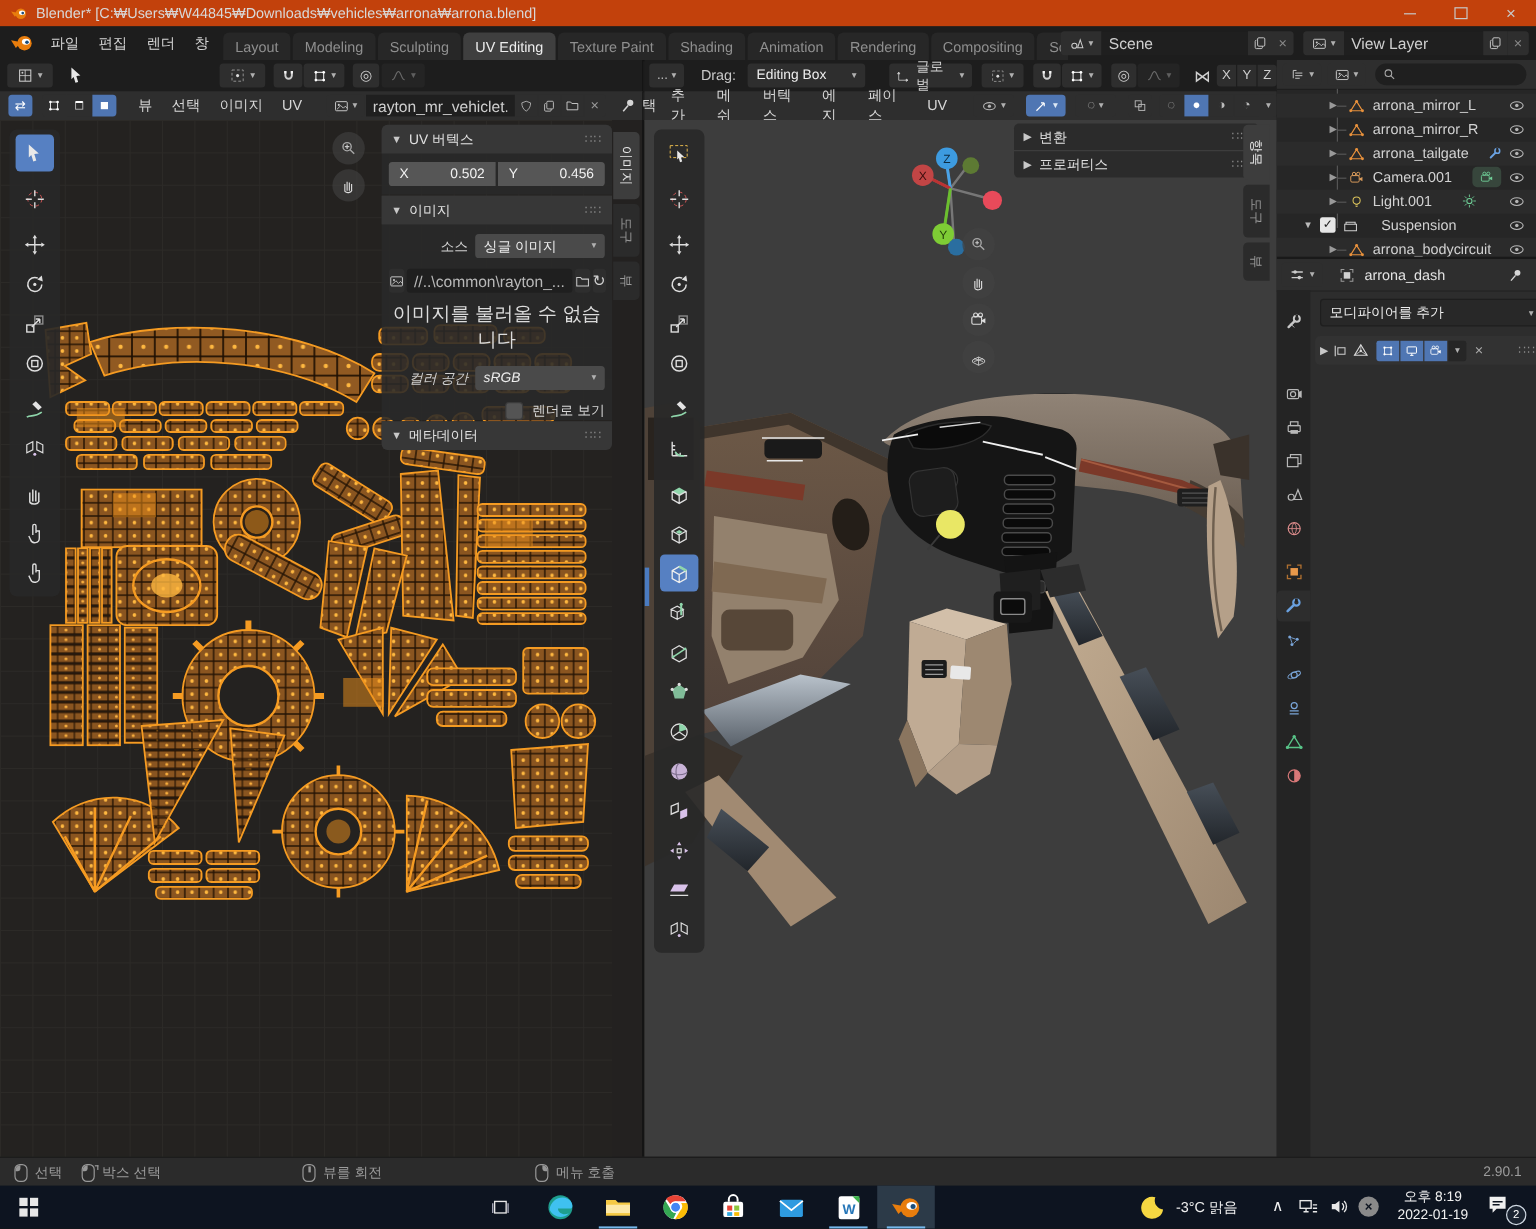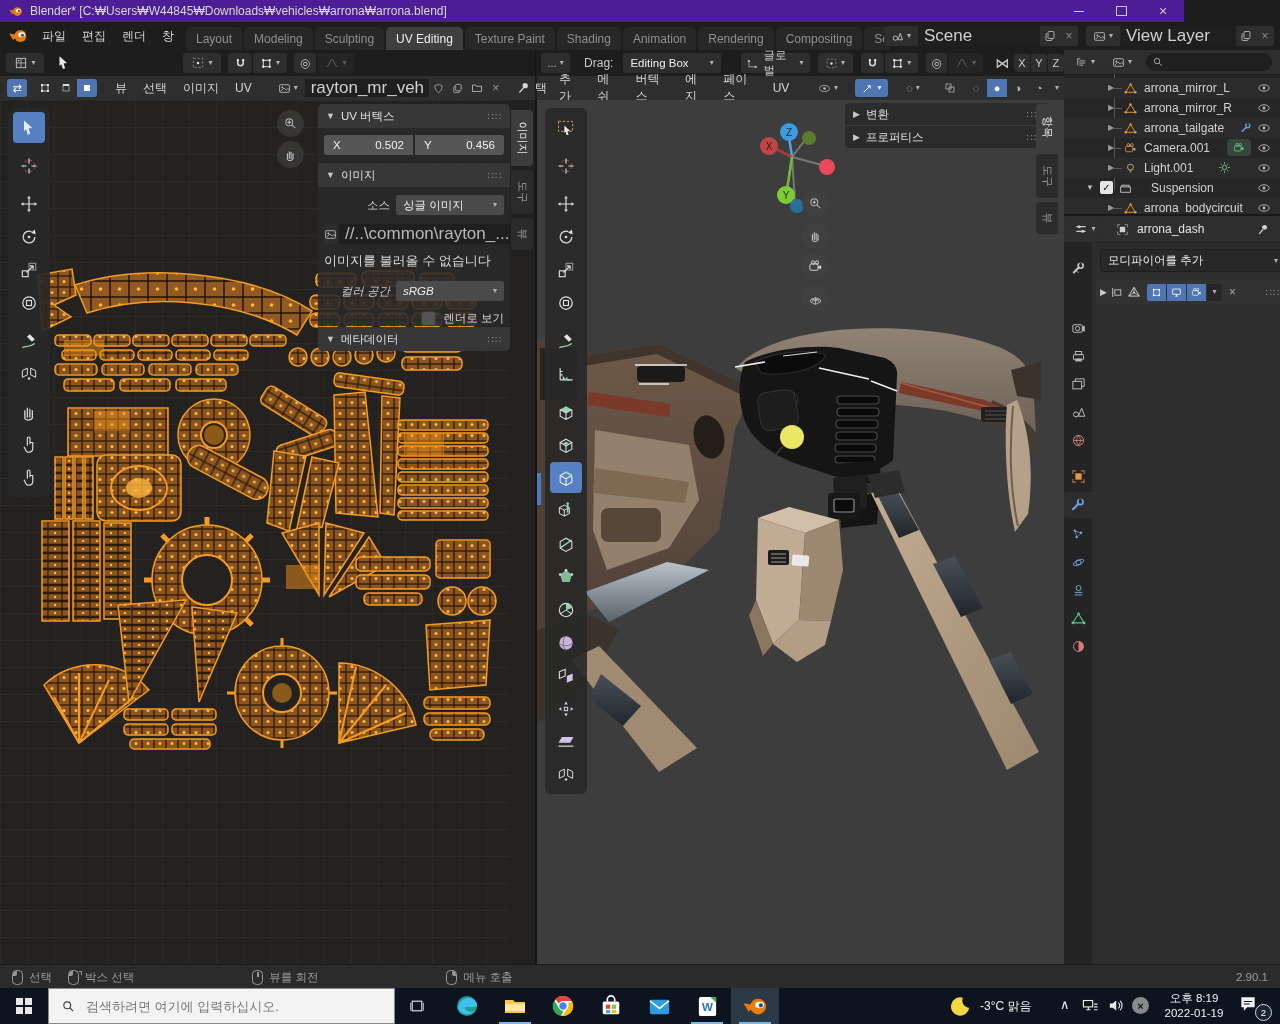--- a/index.html
+++ b/index.html
@@ -9,21 +9,21 @@
   .t{position:absolute;}
   .flex{display:flex;align-items:center;}
   .btn{background:#2e2e2e;border-radius:3px;display:flex;align-items:center;justify-content:center;color:#cfcfcf;}
   .btn.blue{background:#4f76b3;color:#fff;}
   .btn.dim{opacity:.45;}
   .caret{font-size:8px;color:#b0b0b0;line-height:1;margin-left:3px;}
   .menuitem{color:#d6d6d6;font-size:12px;padding:0 8px;}
   .wstab{height:23px;padding:0 10px;display:flex;align-items:center;background:#272727;color:#8f8f8f;
          font-size:12px;border-radius:5px 5px 0 0;margin-right:2px;white-space:nowrap;}
   .wstab.active{background:#3f3f3f;color:#ededed;}
-  .field{background:#1f1f1f;border-radius:3px;color:#cfcfcf;font-size:17px;display:flex;align-items:center;padding:0 6px;}
+  .field{background:#1f1f1f;border-radius:3px;color:#cfcfcf;font-size:13px;display:flex;align-items:center;padding:0 6px;}
   .valfield{background:#565656;border-radius:3px;color:#f2f2f2;font-size:11.5px;display:flex;align-items:center;
             justify-content:space-between;padding:0 9px;}
   .drop{background:#4a4a4a;border-radius:3px;color:#ededed;font-size:11.5px;display:flex;align-items:center;
         justify-content:space-between;padding:0 7px;}
   .toolcol{position:absolute;display:flex;flex-direction:column;background:rgba(40,40,40,.92);border-radius:6px;padding:3px 2px;}
   .tbtn{width:32px;height:31px;border-radius:4px;display:flex;align-items:center;justify-content:center;margin:1px auto;}
   .tbtn.active{background:#5680c2;}
   .tbtn svg{width:20px;height:20px;}
   .tgap{height:5px;}
   .vtab{position:absolute;width:22px;background:#2b2b2b;border-radius:0 4px 4px 0;}
@@ -238,21 +238,21 @@
   <symbol id="i-tri" viewBox="0 0 24 24">
         <polygon points="12,4 21,19 3,19" fill="none" stroke="#d8d8d8" stroke-width="1.6"></polygon>
         <circle cx="12" cy="13" r="1.8" fill="#d8d8d8"></circle>
         <path d="M12,13 L12,4 M12,13 L3,19 M12,13 L21,19" stroke="#d8d8d8" stroke-width="1.1"></path>
       </symbol>
 </defs>
 </svg>
 
 <div id="root">
 
-  <div class="t flex" style="left:0;top:0;width:1184px;height:22px;background:#4c1d95;">
+  <div class="t flex" style="left:0;top:0;width:1280px;height:22px;background:#c2410c;">
     <svg width="15" height="13" style="margin:0 7px 0 8px" viewBox="0 0 24 20">
       <path d="M2,7 L12,9 L7,14 Z" fill="#e87d0d"></path>
         <circle cx="15" cy="10" r="7" fill="#e87d0d"></circle>
         <ellipse cx="16.5" cy="8.5" rx="4" ry="3" fill="#fff"></ellipse>
         <circle cx="17.5" cy="9" r="1.8" fill="#1b4e7c"></circle>
     </svg>
     <span style="font-size:12px;color:#d8d8d8;">Blender* [C:₩Users₩W44845₩Downloads₩vehicles₩arrona₩arrona.blend]</span>
     <div class="flex" style="margin-left:auto;height:22px;">
       <div class="winbtn">
           <div style="width:10px;height:1px;background:#c8c8c8;"></div>
@@ -704,21 +704,21 @@
             <div class="field" style="flex:1;height:20px;">
                 <span style="overflow:hidden;white-space:nowrap;color:#b8b8b8;">//..\common\rayton_...</span>
               </div>
             <div class="btn" style="width:22px;height:20px;">
                 <svg width="13" height="13" viewBox="0 0 24 24">
                   <use href="#i-folder"></use>
                 </svg>
               </div>
             <div class="btn" style="width:22px;height:20px;font-size:13px;">↻</div>
           </div>
-          <div style="text-align:left;margin-top:8px;color:#dcdcdc;font-size:13px;">이미지를 불러올 수 없습니다</div>
+          <div style="text-align:center;margin-top:8px;color:#dcdcdc;font-size:16px;">이미지를 불러올 수 없습니다</div>
           <div class="flex" style="margin-top:11px;font-style:italic;">
             <span style="width:66px;text-align:right;margin-right:6px;color:#cfcfcf;font-size:11.5px;">컬러 공간</span>
             <div class="drop" style="flex:1;height:20px;">
                 <span>sRGB</span>
                 <span class="caret">▾</span>
               </div>
           </div>
           <div class="flex" style="margin-top:10px;margin-left:72px;justify-content:flex-end;">
             <div style="width:13px;height:13px;background:#545454;border-radius:3px;border:1px solid #3a3a3a;"></div>
             <span style="margin-left:7px;font-size:11.5px;">렌더로 보기</span>
@@ -1385,27 +1385,20 @@
 
   <div class="t" style="left:0;top:988px;width:1280px;height:36px;background:#0d1420;">
     <div class="t" style="left:0;top:0;width:48px;height:36px;display:flex;align-items:center;justify-content:center;">
       <svg width="16" height="16" viewBox="0 0 16 16">
           <rect x="0" y="0" width="7" height="7" fill="#e8e8e8"></rect>
           <rect x="9" y="0" width="7" height="7" fill="#e8e8e8"></rect>
           <rect x="0" y="9" width="7" height="7" fill="#e8e8e8"></rect>
           <rect x="9" y="9" width="7" height="7" fill="#e8e8e8"></rect>
         </svg>
     </div>
-    <div class="t flex" style="left:48px;top:0;width:347px;height:36px;background:#f3f3f3;border:1px solid #8a8a8a;box-sizing:border-box;">
-      <svg width="15" height="15" viewBox="0 0 24 24" style="margin-left:12px;">
-          <circle cx="10" cy="10" r="5.5" fill="none" stroke="#444" stroke-width="1.8"></circle>
-          <path d="M14,14 L19.5,19.5" stroke="#444" stroke-width="1.8"></path>
-        </svg>
-      <input readonly="" style="border: none; background: transparent; margin-left: 8px; font-size: 13px; color: rgb(51, 51, 51); width: 280px; font-family: inherit;" placeholder="검색하려면 여기에 입력하십시오.">
-    </div>
     <div class="t" style="left:395px;top:0;width:44px;height:36px;display:flex;align-items:center;justify-content:center;">
       <svg width="16" height="16" viewBox="0 0 20 20">
           <rect x="4" y="4" width="12" height="12" fill="none" stroke="#e8e8e8" stroke-width="1.4"></rect>
           <path d="M2,6 v10 M18,6 v10" stroke="#aab" stroke-width="1.4"></path>
         </svg>
     </div>
     <div class="appslot" style="left:443px;">
       <svg width="24" height="24" viewBox="0 0 24 24">
           <circle cx="12" cy="12" r="10" fill="#1e9e8e"></circle>
           <path d="M3,14 C4,6 12,2 18,5 C22,7 23,12 21,13 L10,13 C10,17 15,19 19,17 C15,22 6,21 3,14 Z" fill="#3fc1f0"></path>

